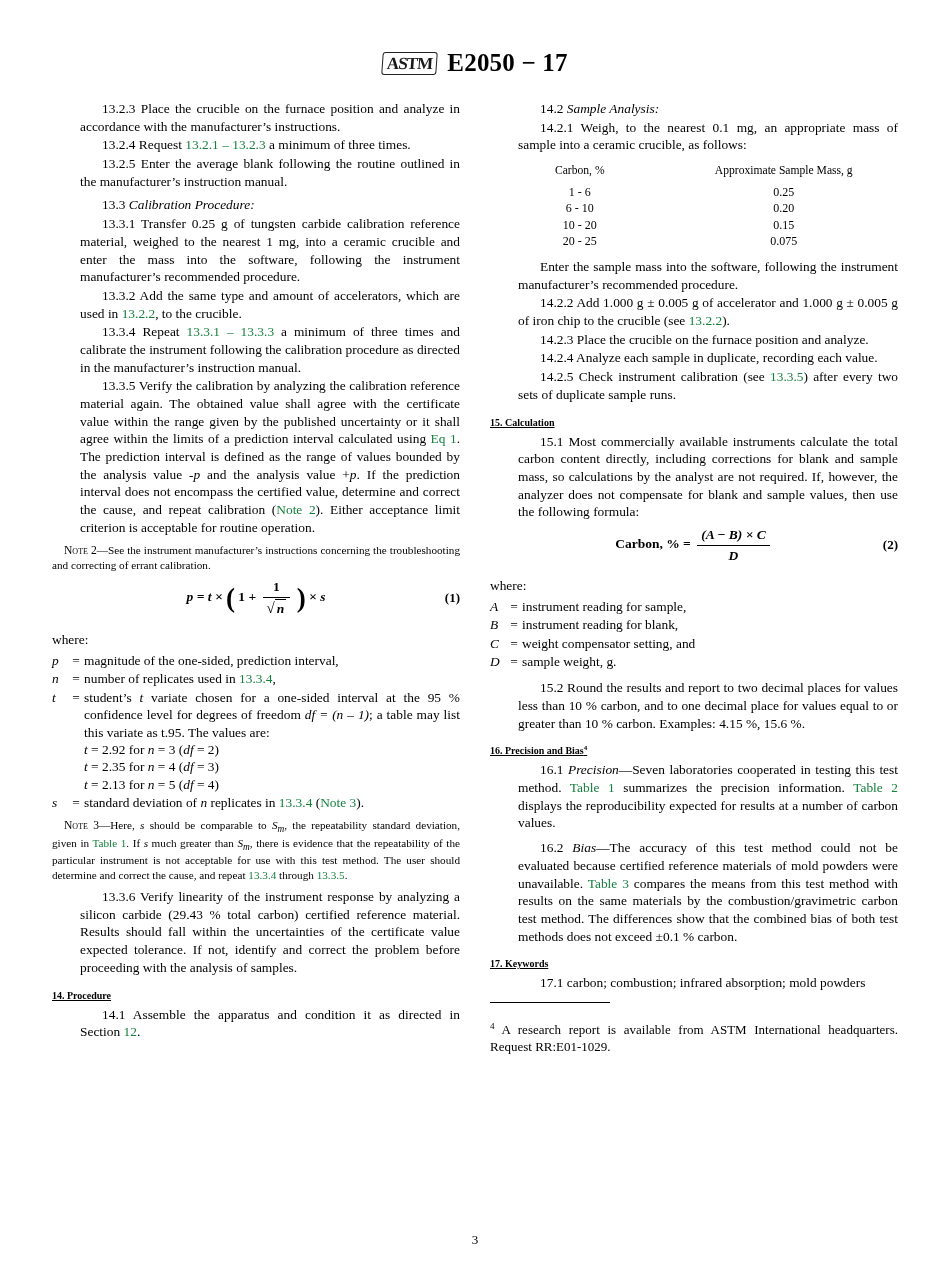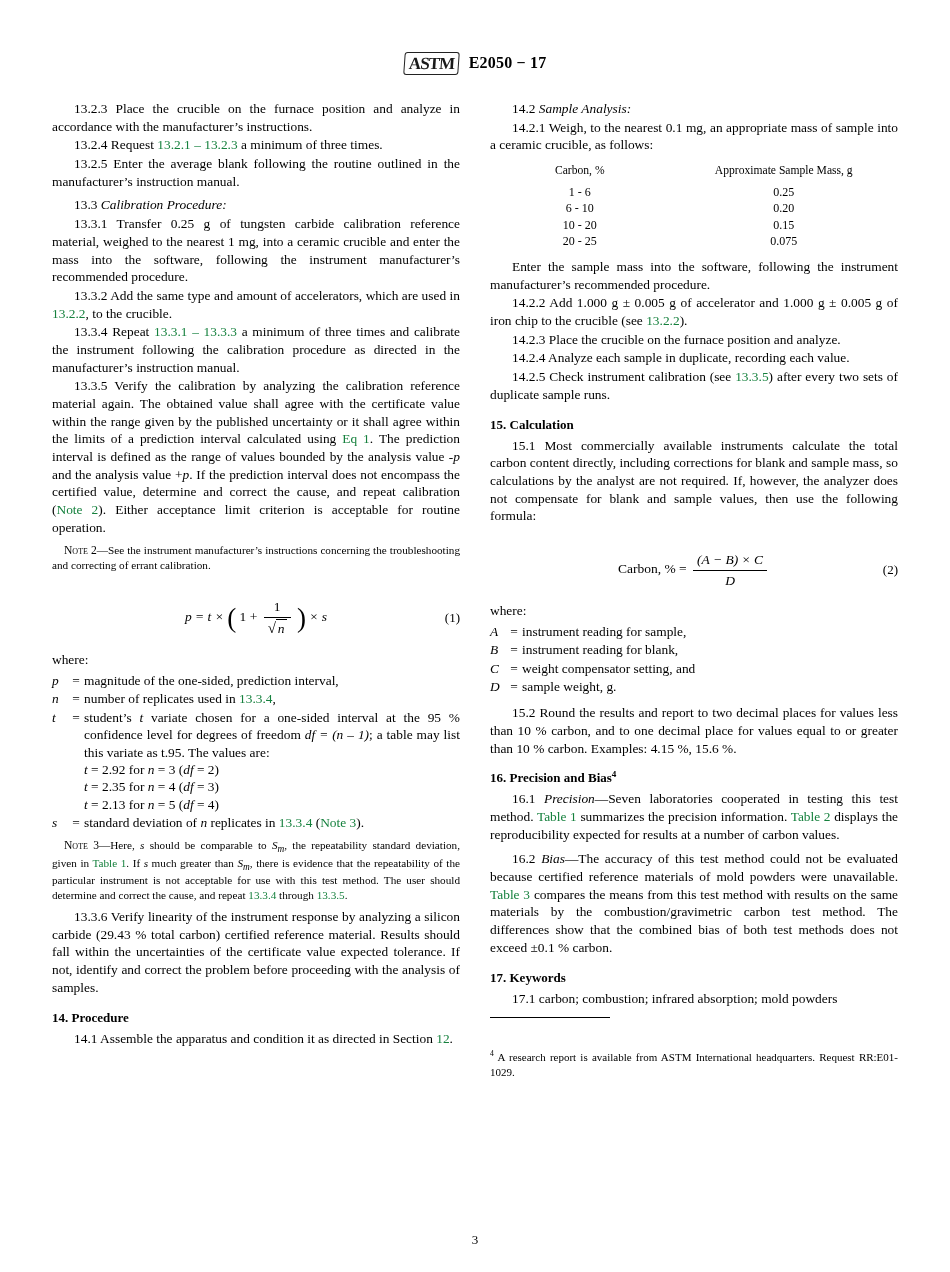--- a/index.html
+++ b/index.html
@@ -37,21 +37,21 @@
     font-size: 17px;
     letter-spacing: -1px;
     color: #1a1a1a;
     border: 1.6px solid #222;
     border-radius: 3px;
     padding: 2px 4px 2px 4px;
     line-height: 1;
     transform: skewX(-4deg);
   }
   .doc-title {
-    font-size: 16px;
+    font-size: 25px;
     font-weight: bold;
     letter-spacing: 0.2px;
   }
   
   .columns {
     display: flex;
     gap: 30px;
     align-items: flex-start;
   }
   .col {
@@ -60,27 +60,29 @@
     line-height: 1.32;
     text-align: justify;
     -webkit-hyphens: auto;
     hyphens: auto;
   }
   p {
     margin: 0 0 1px 0;
   }
   .ind {
     text-indent: 22px;
+    margin-left: 28px;
   }
   .noind { text-indent: 0; }
   .sec-head {
     font-weight: bold;
     margin: 12px 0 4px 0;
     text-indent: 0;
-    font-size: 13px;
+    font-size: 10px;
+    text-decoration: underline;
   }
   .red { color: #15803d; }
   i, .ital { font-style: italic; }
   
   .note {
     font-size: 11.2px;
     line-height: 1.3;
     text-align: justify;
     margin: 6px 0 6px 0;
     text-indent: 12px;
@@ -106,23 +108,24 @@
     text-align: center;
     padding: 0.3px 0;
     font-size: 12px;
     font-family: Liberation Serif, serif;
   }
   .mini-table .c1 { width: 44%; }
   .mini-table .c2 { width: 56%; }
   
   .eq-wrap {
     position: relative;
-    margin: 26px 0 12px 0;
+    margin: 5px 0 12px 0;
     text-align: center;
     font-size: 13.5px;
+    font-weight: bold;
   }
   .eq-num {
     position: absolute;
     right: 0;
     top: 50%;
     transform: translateY(-50%);
     font-size: 13px;
   }
   .frac {
     display: inline-block;
@@ -177,22 +180,22 @@
   .wherelist td.eqs {
     width: 16px;
     text-align: center;
   }
   .wherelist td.def {
     text-align: justify;
   }
   .tvals { margin-left: 0; }
   
   .footnote {
-    margin-top: 32px;
-    font-size: 11px;
+    margin-top: 18px;
+    font-size: 13px;
     line-height: 1.32;
     text-align: justify;
   }
   .footnote-rule {
     width: 120px;
     border-top: 1px solid #000;
     margin: 10px 0 6px 0;
     height: 0;
   }
   sup { font-size: 70%; vertical-align: super; line-height: 0; }

